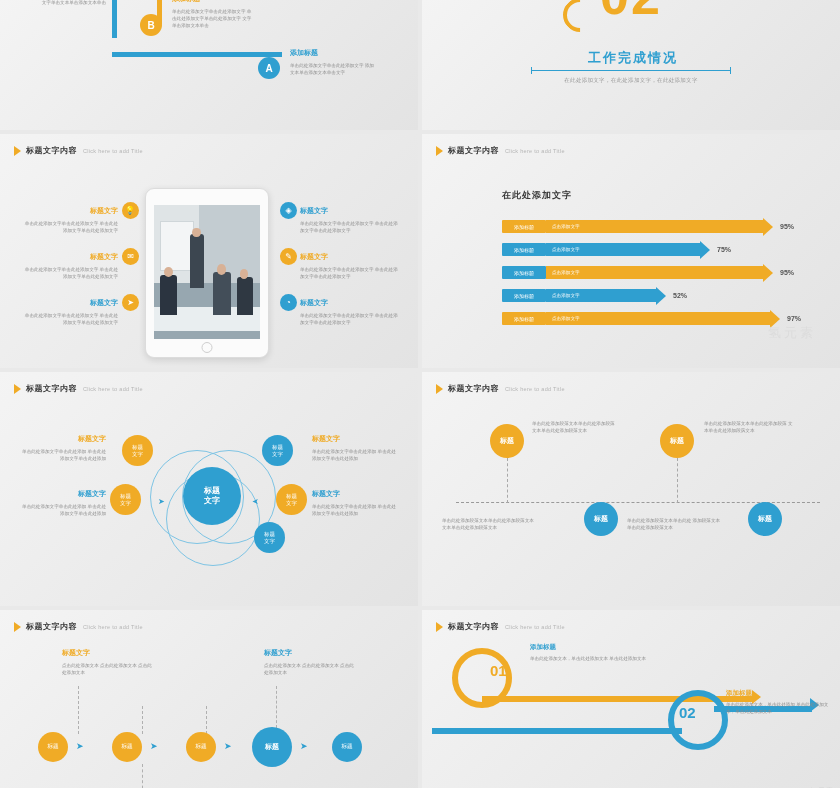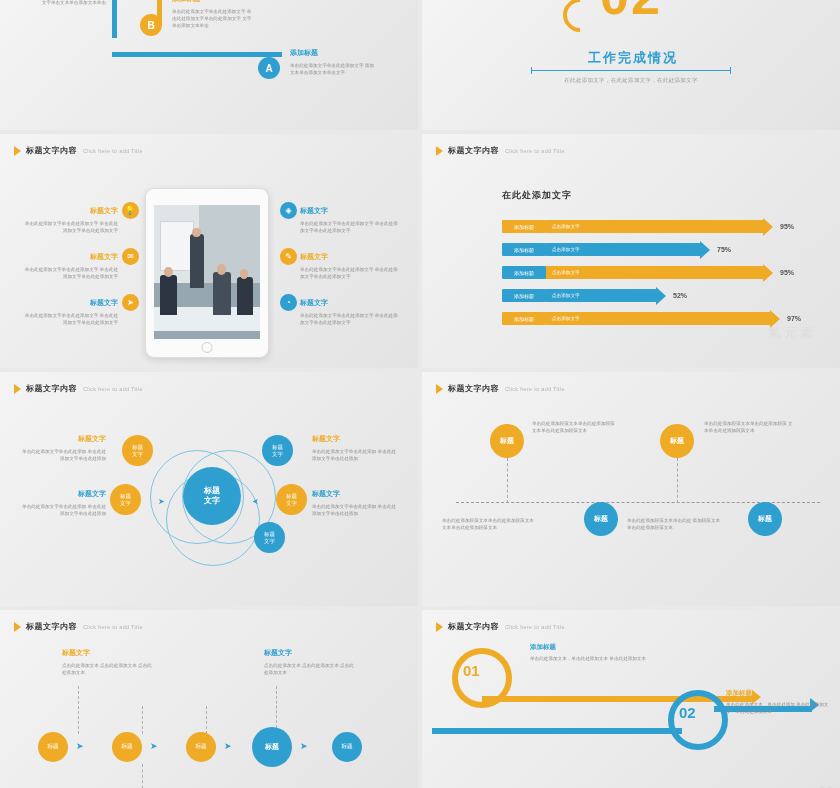--- a/index.html
+++ b/index.html
@@ -151,21 +151,21 @@
   .fnode.blu{background:#2f9fd0;}
   .fnode.big{width:40px;height:40px;font-size:7px;font-weight:bold;}
   .fa{position:absolute;color:#2f9fd0;font-size:9px;}
   .dashv{position:absolute;border-left:1px dashed #b0b0b0;}
 
   
   .ring{position:absolute;border-radius:50%;}
   .ring.org{border:6px solid #f0ab26;}
   .ring.blu{border:6px solid #2f9fd0;}
   .rnum{position:absolute;font-size:15px;font-weight:bold;}
-  .rnum.org{color:#f0ab26;}
+  .rnum.org{color:#f0ab26;margin-left:27px;}
   .rnum.blu{color:#2f9fd0;}
   .s8 .tail-o{position:absolute;height:6px;background:#f0ab26;}
   .s8 .tail-b{position:absolute;height:6px;background:#2f9fd0;}
   .s8 .arrowO{width:0;height:0;border-top:7px solid transparent;border-bottom:7px solid transparent;border-left:9px solid #f0ab26;position:absolute;}
   .s8 .arrowB{width:0;height:0;border-top:7px solid transparent;border-bottom:7px solid transparent;border-left:9px solid #2f9fd0;position:absolute;}
 </style>
 </head>
 <body>
 
 <div class="grid">

